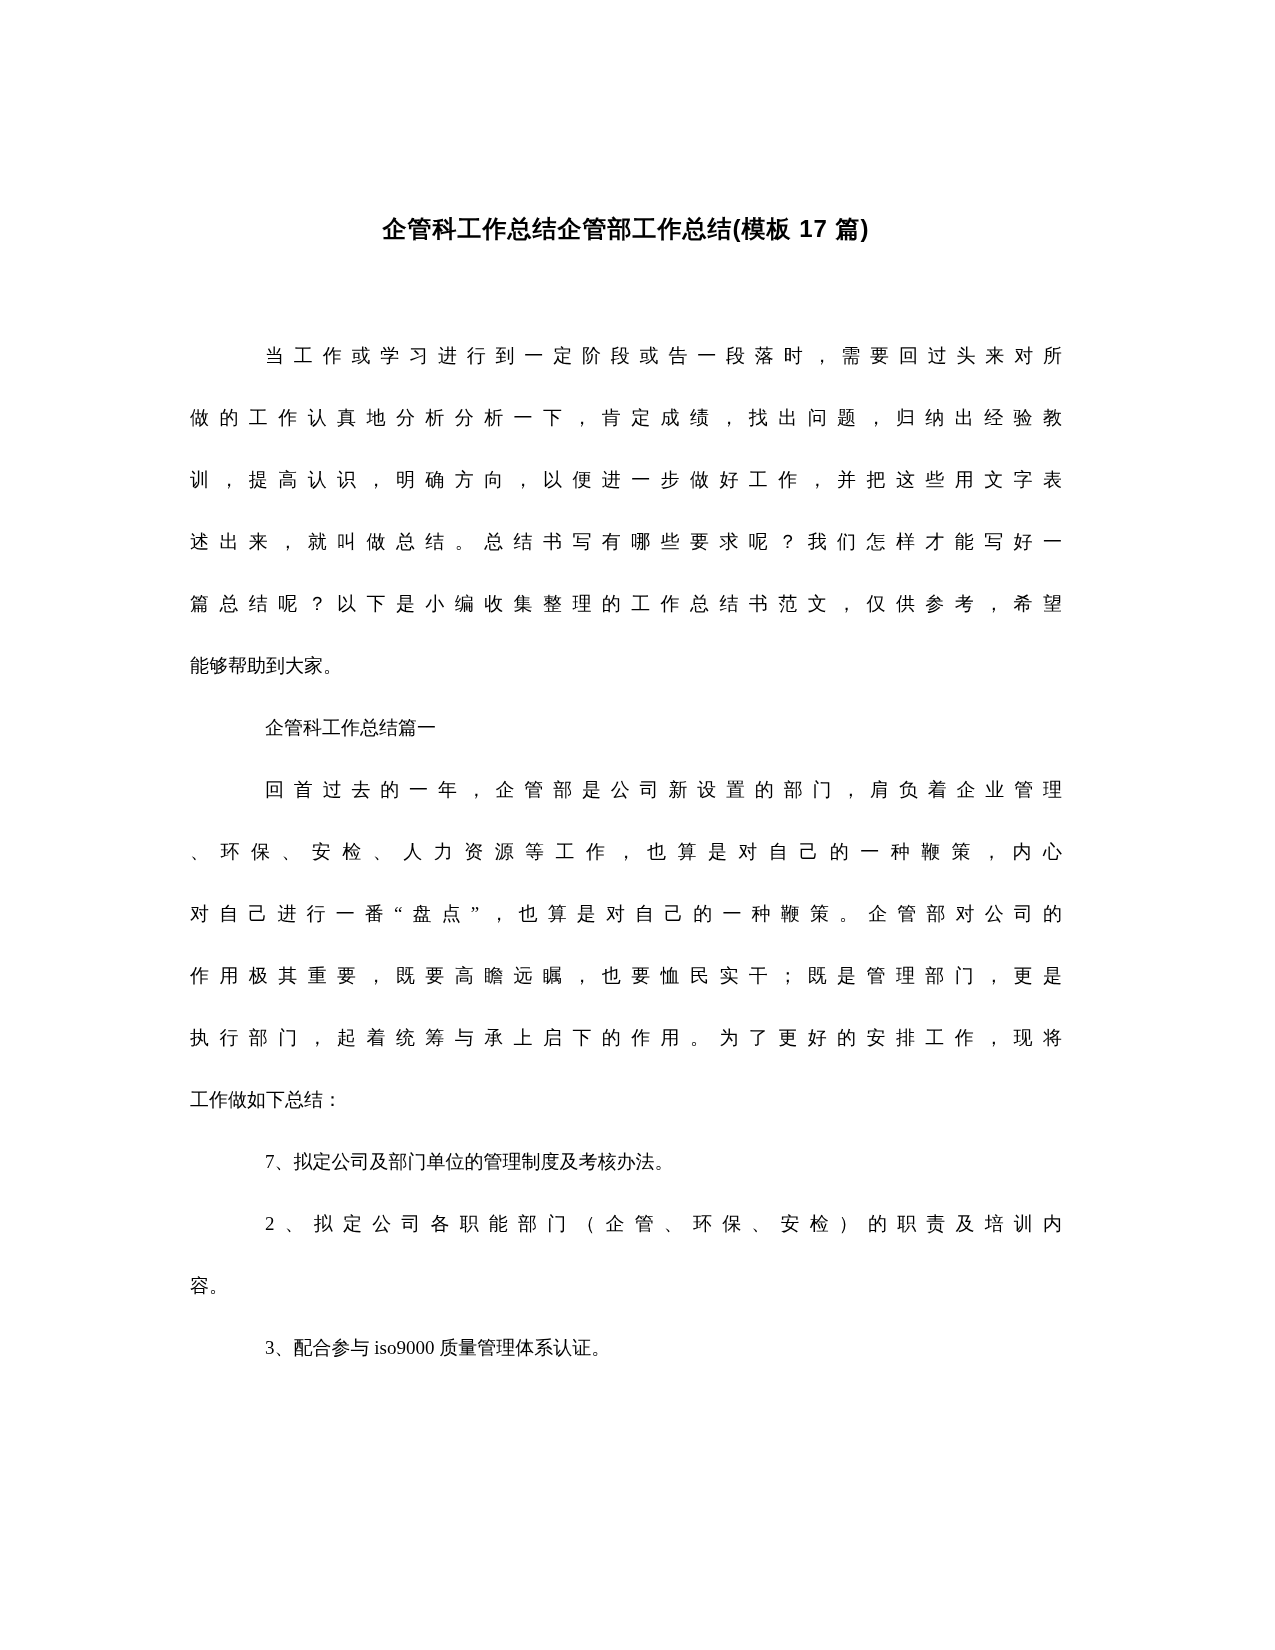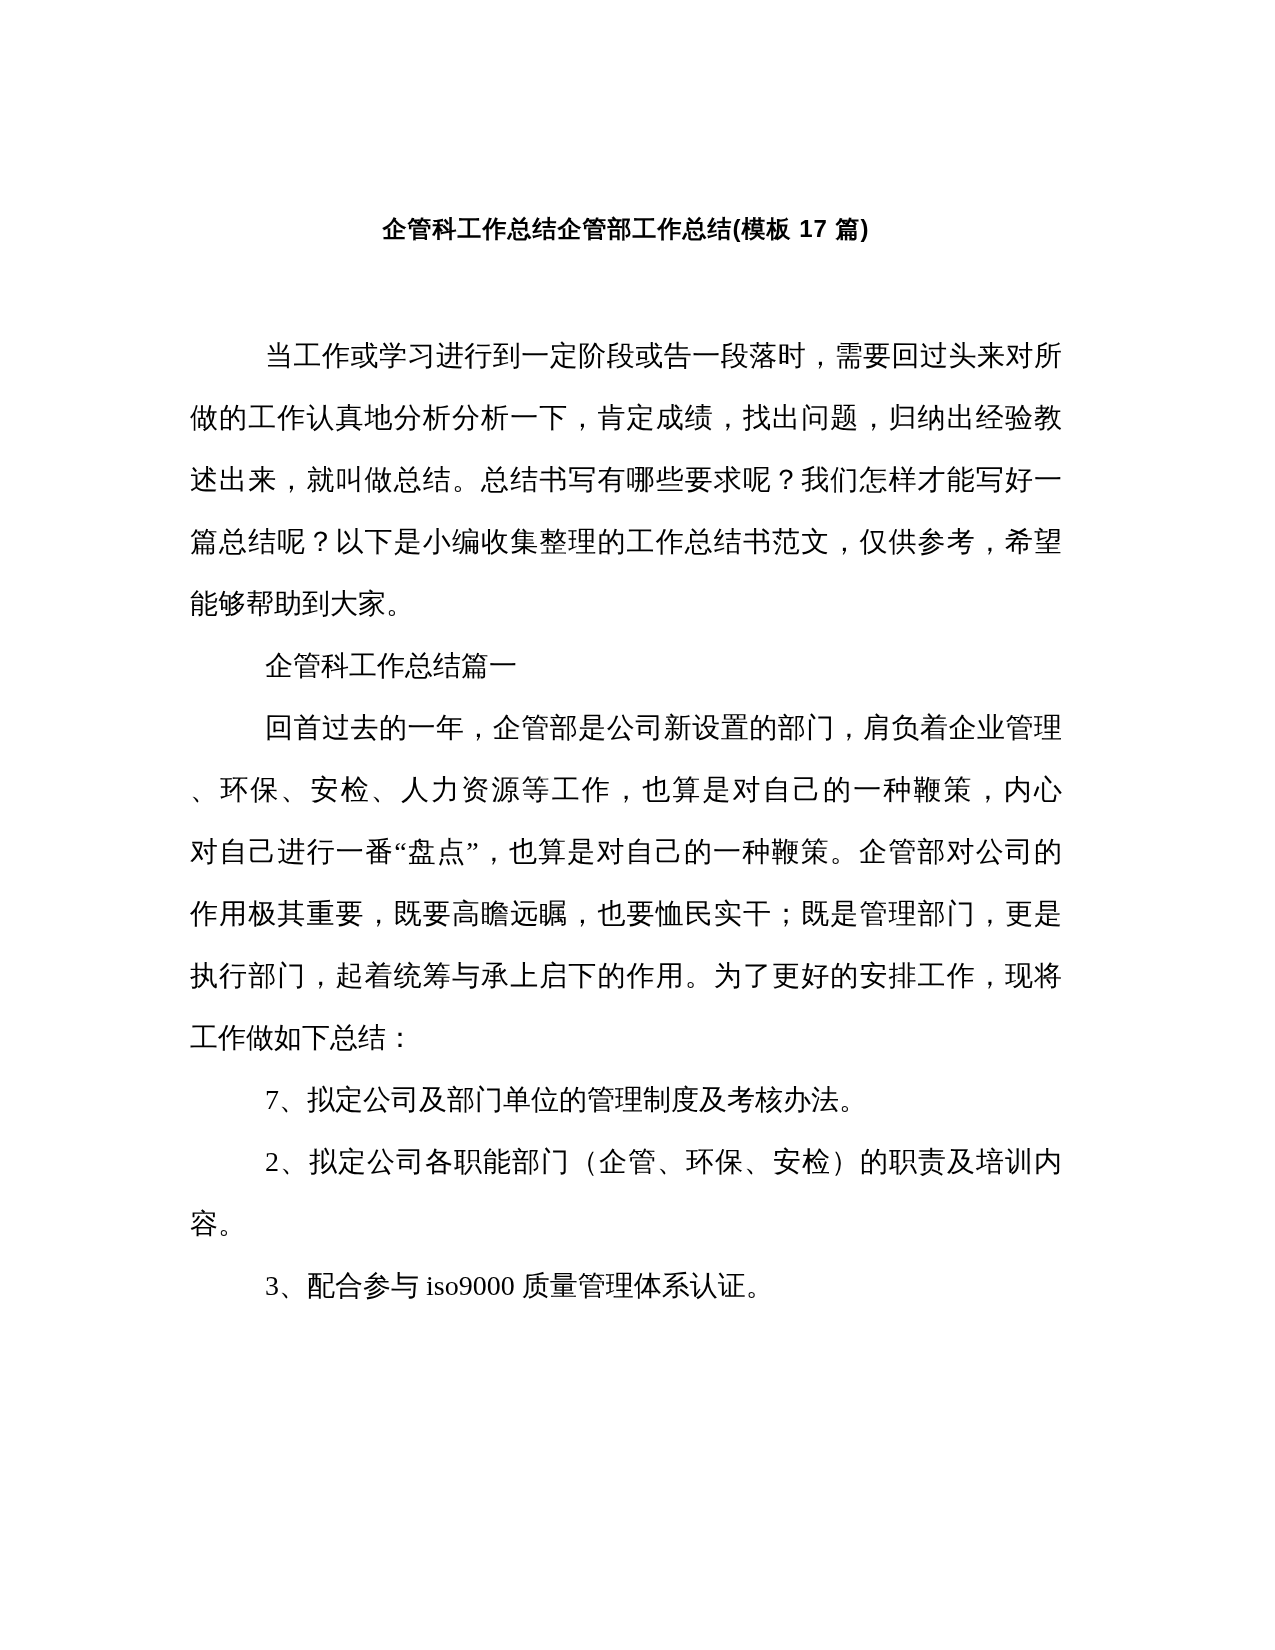--- a/index.html
+++ b/index.html
@@ -28,21 +28,21 @@
     line-height: 52px;
     white-space: nowrap;
     letter-spacing: 1px;
   }
   .doc-body {
     position: absolute;
     top: 325px;
     left: 190px;
     width: 872px;
     font-family: "Liberation Serif", "DejaVu Serif", serif;
-    font-size: 28px;
+    font-size: 19px;
     line-height: 62px;
   }
   .line {
     text-align: justify;
     text-align-last: justify;
     text-justify: inter-character;
     height: 62px;
     overflow: hidden;
   }
   .line.plain {
@@ -54,20 +54,21 @@
   }
 </style>
 </head>
 <body>
 
 <div class="page">
   <h1 class="doc-title">企管科工作总结企管部工作总结(模板 17 篇)</h1>
   <div class="doc-body">
       <div class="line indent">当工作或学习进行到一定阶段或告一段落时，需要回过头来对所</div>
       <div class="line">做的工作认真地分析分析一下，肯定成绩，找出问题，归纳出经验教</div>
+      <div class="line">训，提高认识，明确方向，以便进一步做好工作，并把这些用文字表</div>
       <div class="line">述出来，就叫做总结。总结书写有哪些要求呢？我们怎样才能写好一</div>
       <div class="line">篇总结呢？以下是小编收集整理的工作总结书范文，仅供参考，希望</div>
       <div class="line plain">能够帮助到大家。</div>
       <div class="line indent plain">企管科工作总结篇一</div>
       <div class="line indent">回首过去的一年，企管部是公司新设置的部门，肩负着企业管理</div>
       <div class="line">、环保、安检、人力资源等工作，也算是对自己的一种鞭策，内心</div>
       <div class="line">对自己进行一番“盘点”，也算是对自己的一种鞭策。企管部对公司的</div>
       <div class="line">作用极其重要，既要高瞻远瞩，也要恤民实干；既是管理部门，更是</div>
       <div class="line">执行部门，起着统筹与承上启下的作用。为了更好的安排工作，现将</div>
       <div class="line plain">工作做如下总结：</div>

